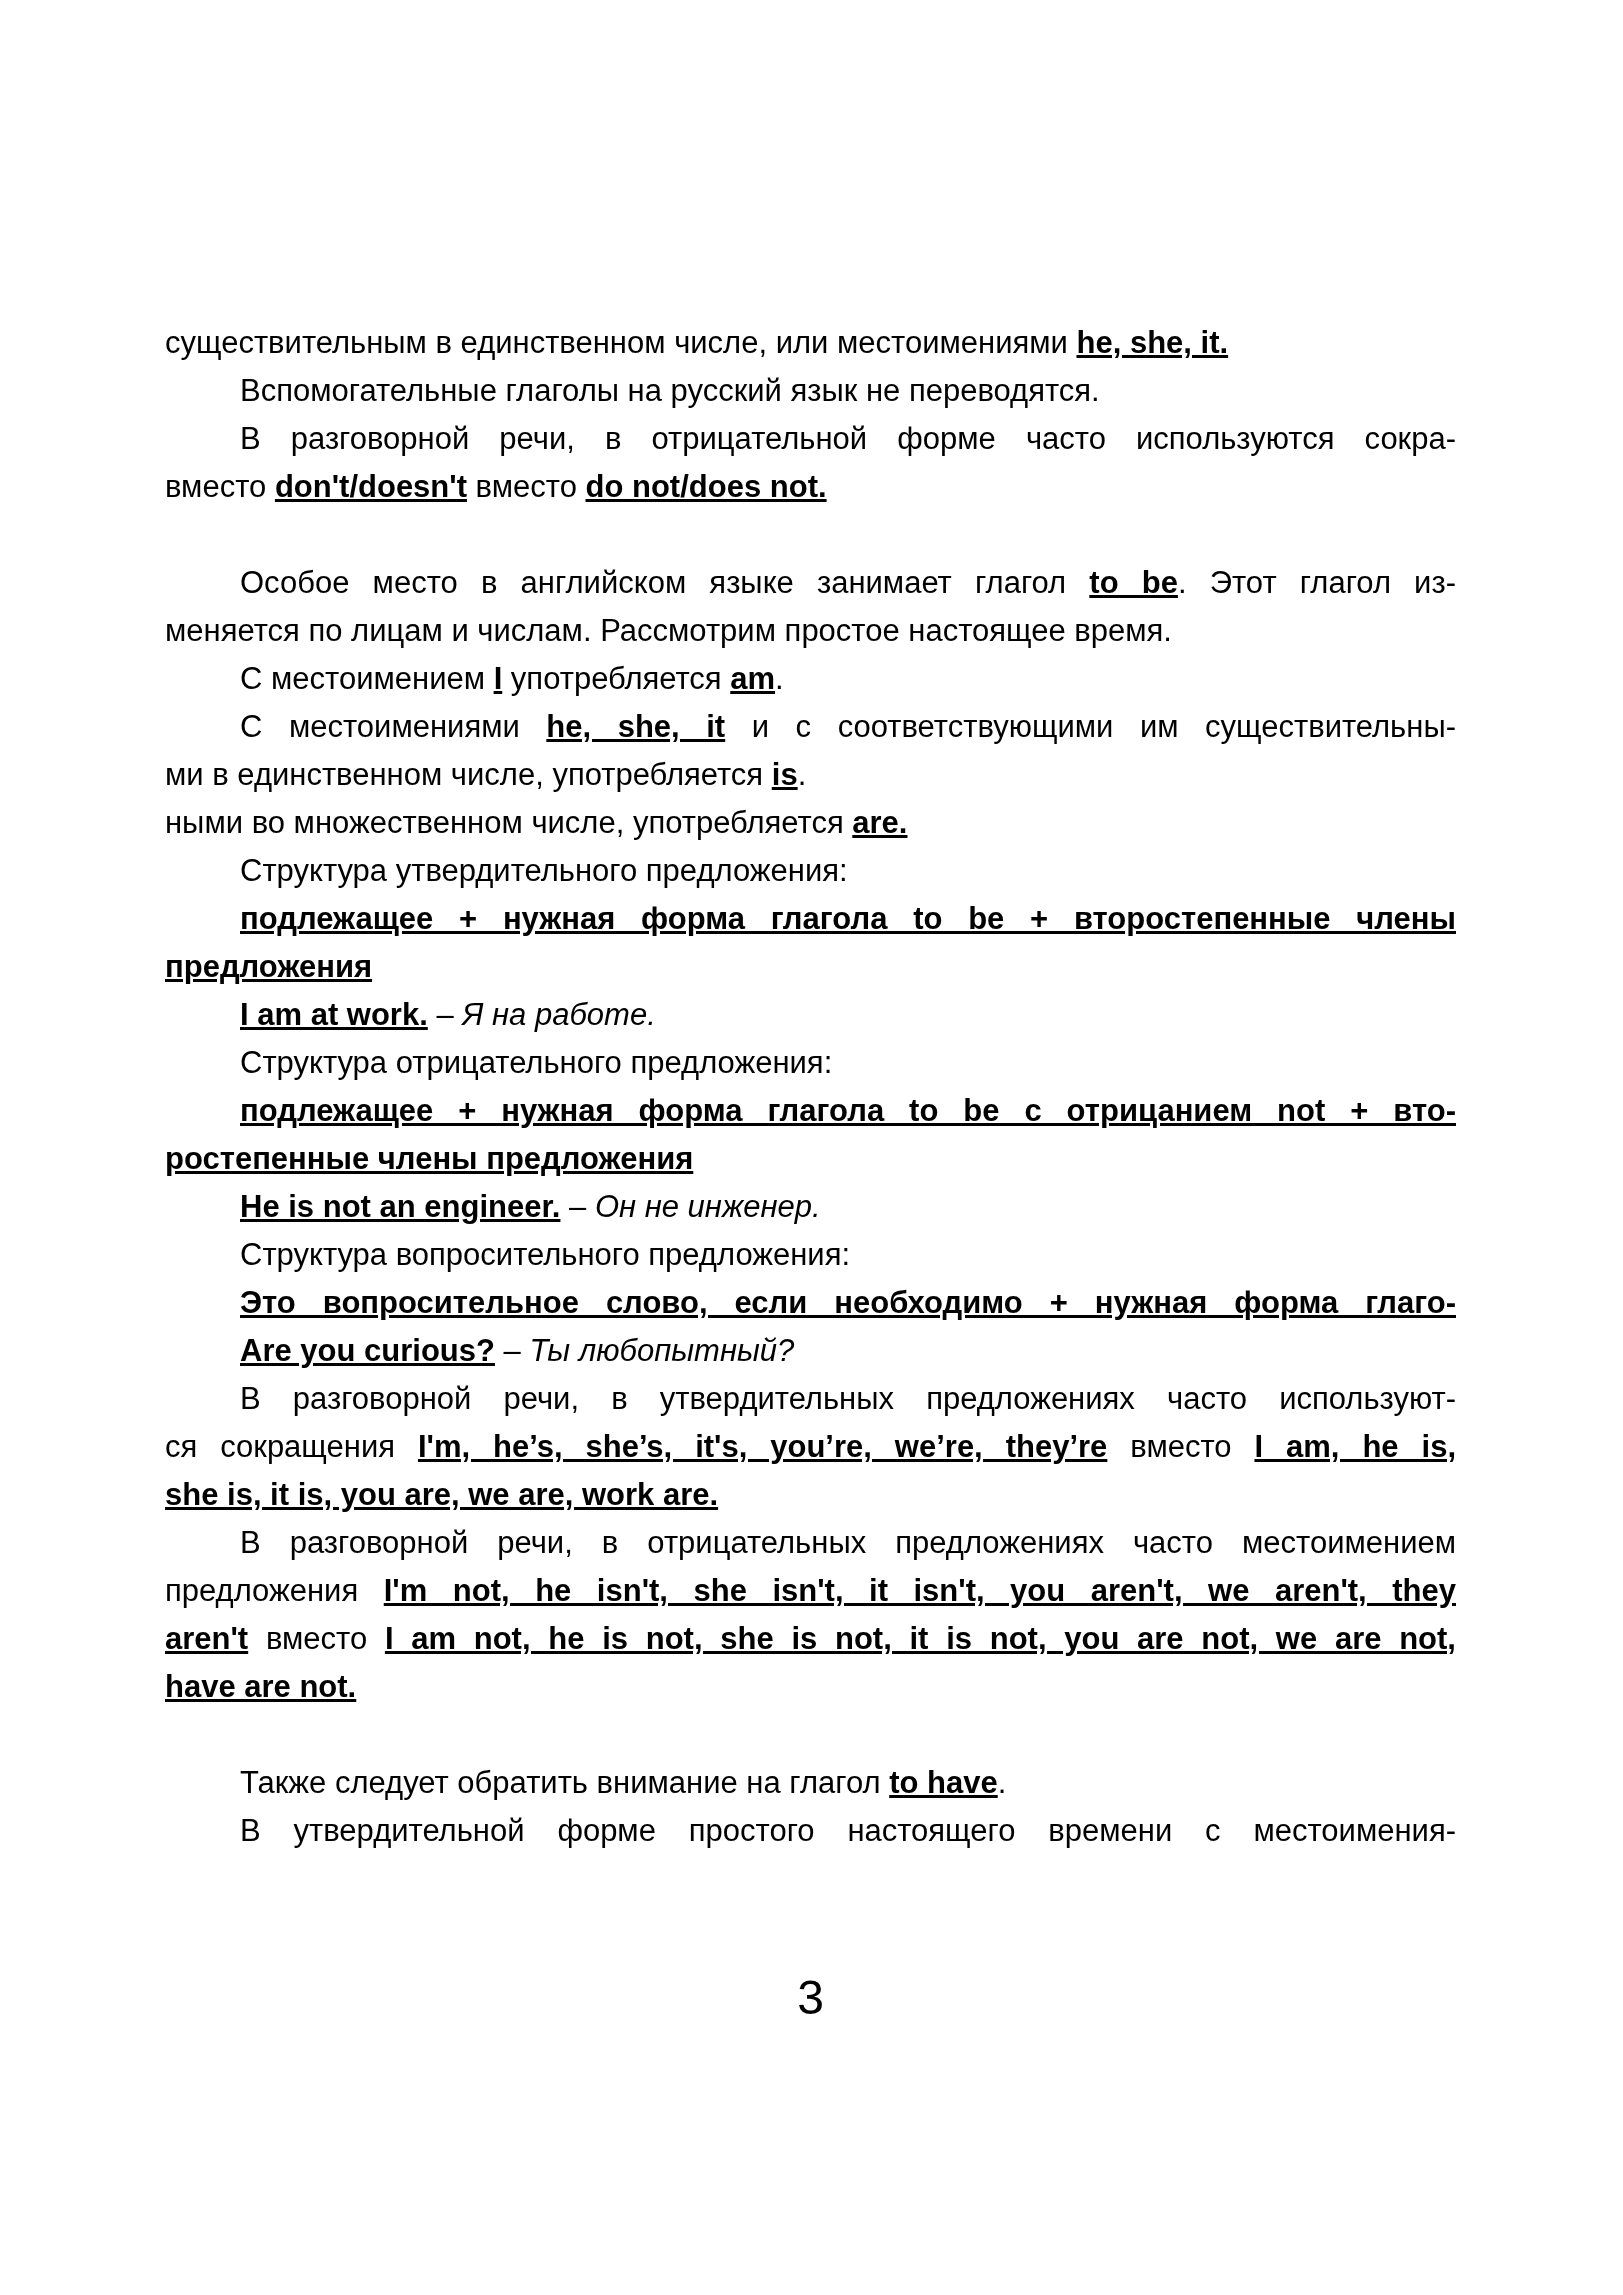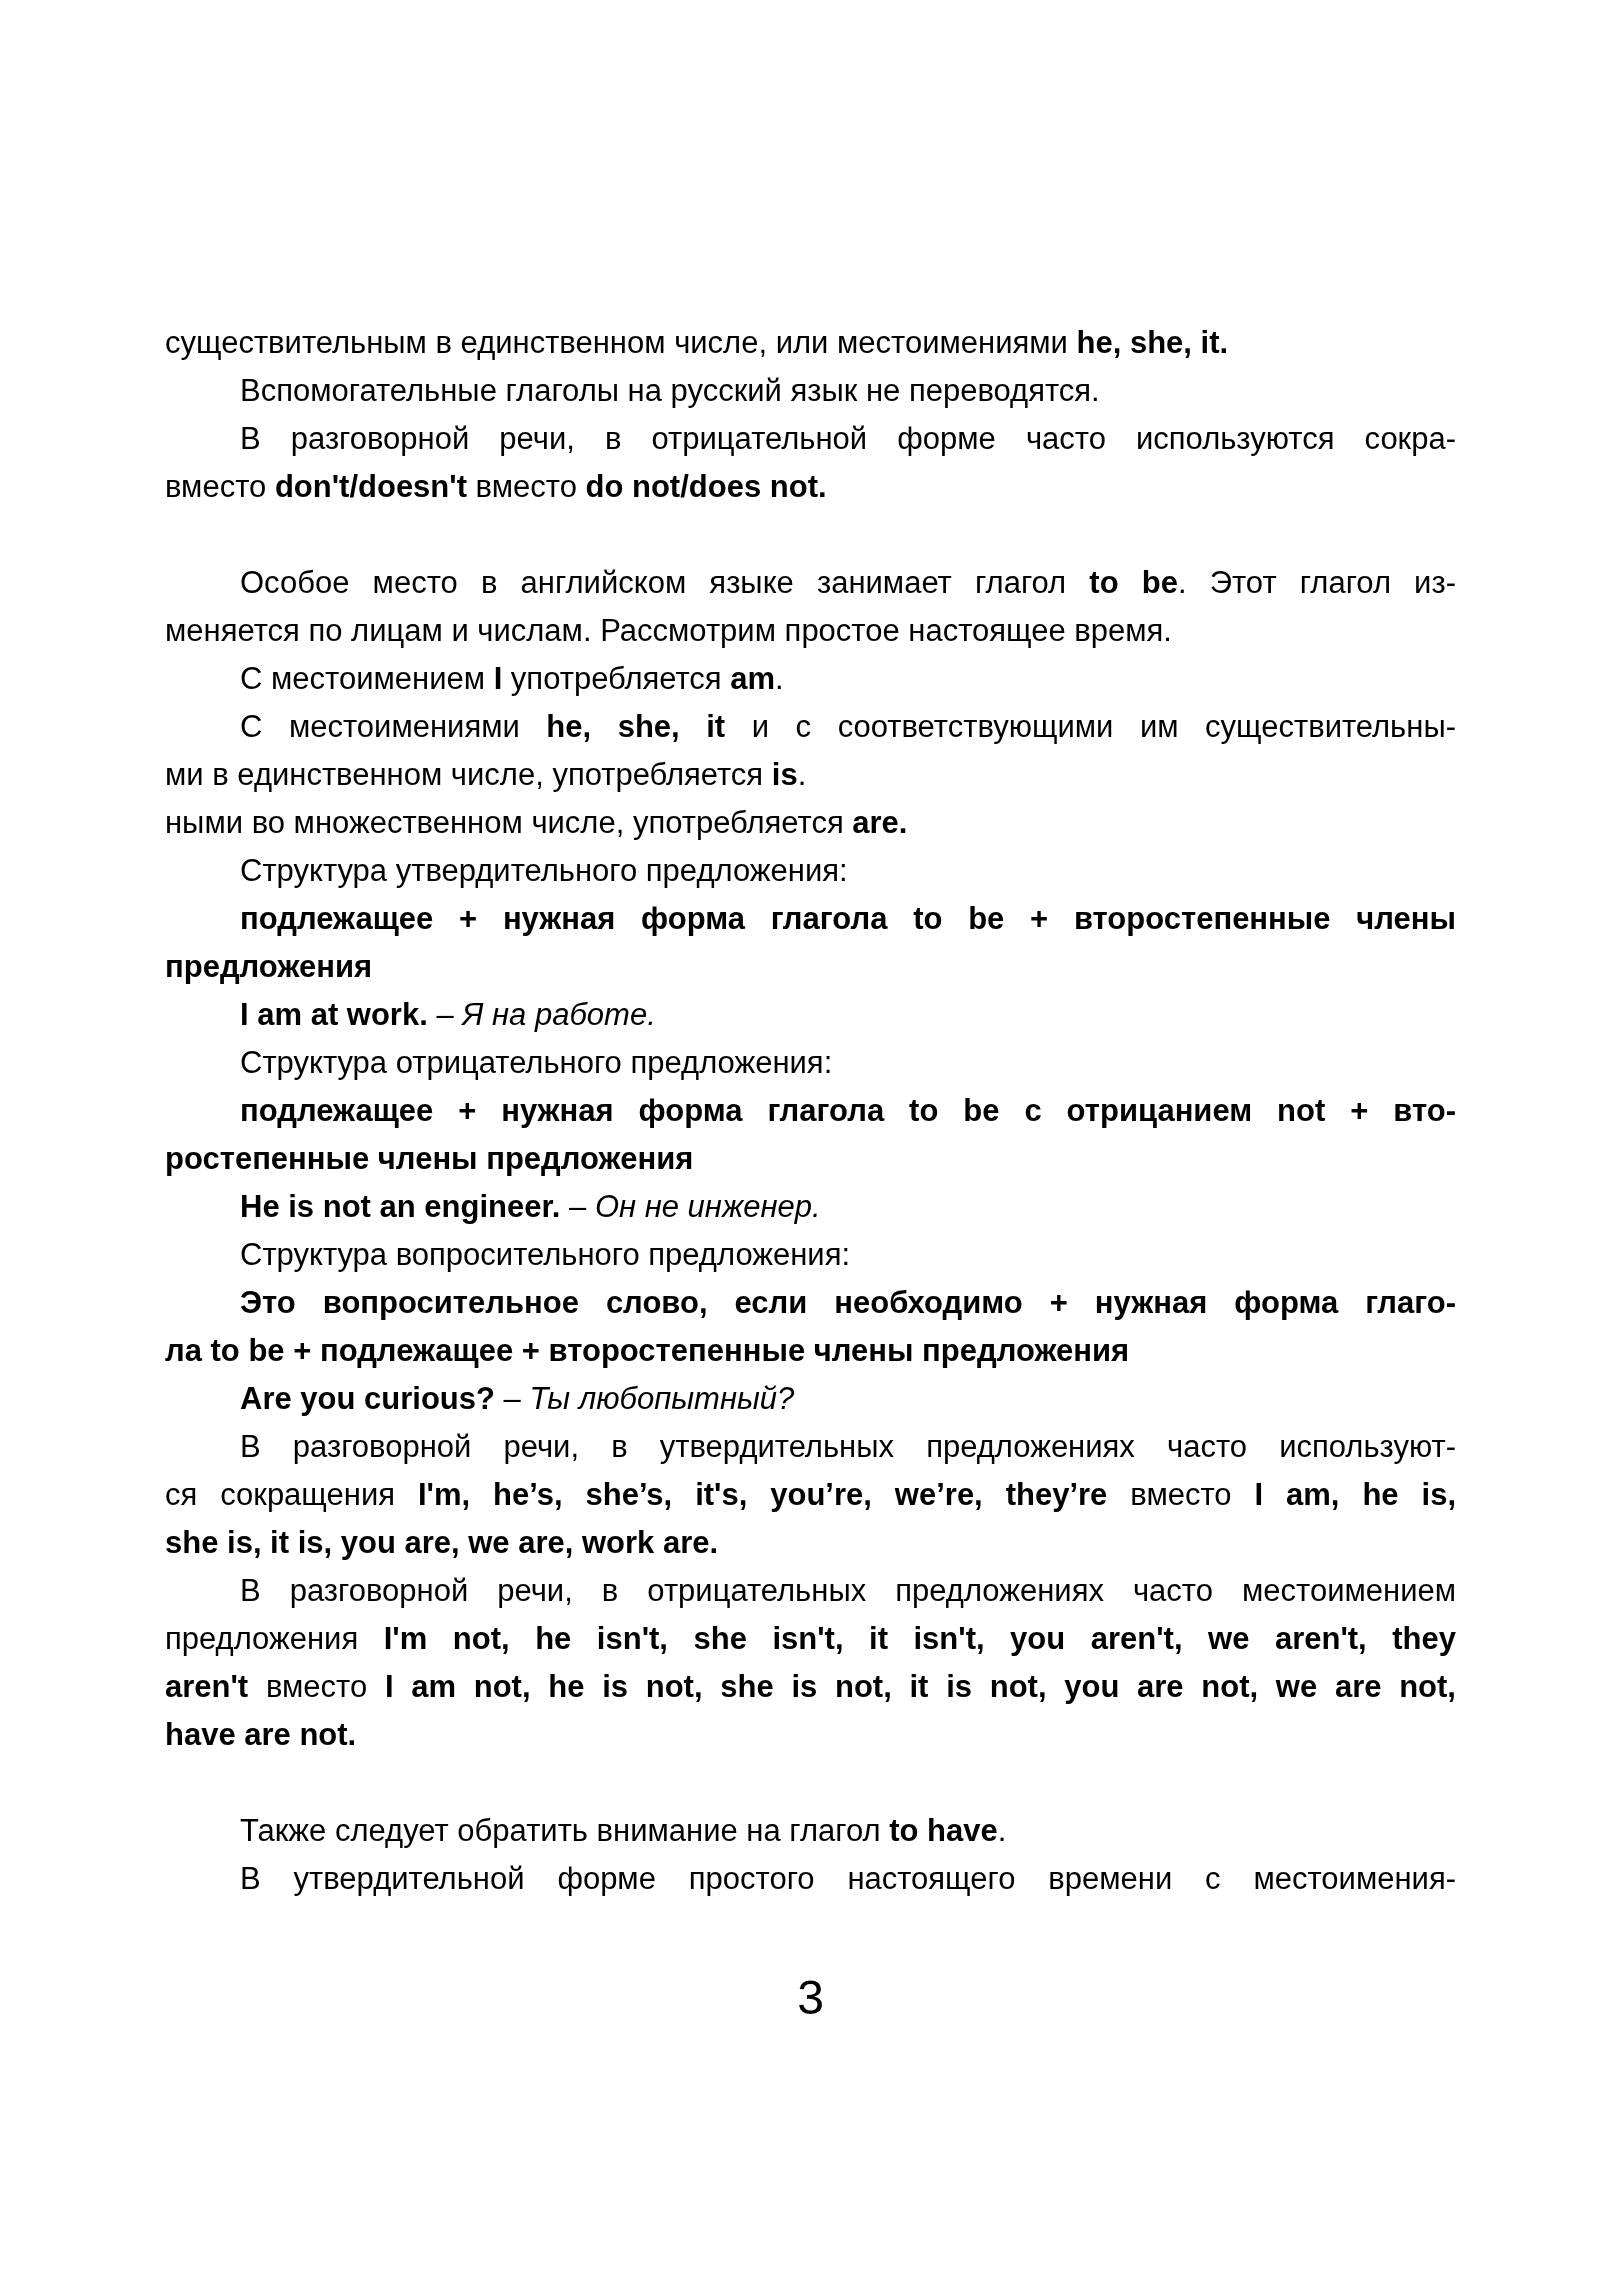--- a/index.html
+++ b/index.html
@@ -32,21 +32,21 @@
   .line.justify {
     text-align: justify;
     text-align-last: justify;
   }
   .line.indent {
     text-indent: 75px;
   }
   .line.spacer {
     height: 48px;
   }
-  .b { font-weight: 700; }
+  .b { font-weight: 700; text-decoration: underline; }
   .i { font-style: italic; }
   .page-number {
     position: absolute;
     left: 165px;
     top: 1973px;
     width: 1291px;
     text-align: center;
     font-size: 48px;
     line-height: 50px;
     font-weight: 400;
@@ -71,21 +71,20 @@
       <div class="line indent"><span>Структура утвердительного предложения:</span></div>
       <div class="line justify indent"><span class="b">подлежащее + нужная форма глагола to be + второстепенные члены</span></div>
       <div class="line"><span class="b">предложения</span></div>
       <div class="line indent"><span class="b">I am at work.</span><span> – </span><span class="i">Я на работе.</span></div>
       <div class="line indent"><span>Структура отрицательного предложения:</span></div>
       <div class="line justify indent"><span class="b">подлежащее + нужная форма глагола to be с отрицанием not + вто-</span></div>
       <div class="line"><span class="b">ростепенные члены предложения</span></div>
       <div class="line indent"><span class="b">He is not an engineer.</span><span> – </span><span class="i">Он не инженер.</span></div>
       <div class="line indent"><span>Структура вопросительного предложения:</span></div>
       <div class="line justify indent"><span class="b">Это вопросительное слово, если необходимо + нужная форма глаго-</span></div>
-      <div class="line"><span class="b">ла to be + подлежащее + второстепенные члены предложения</span></div>
       <div class="line indent"><span class="b">Are you curious?</span><span> – </span><span class="i">Ты любопытный?</span></div>
       <div class="line justify indent"><span>В разговорной речи, в утвердительных предложениях часто используют-</span></div>
       <div class="line justify"><span>ся сокращения </span><span class="b">I'm, he’s, she’s, it's, you’re, we’re, they’re</span><span> вместо </span><span class="b">I am, he is,</span></div>
       <div class="line"><span class="b">she is, it is, you are, we are, work are.</span></div>
       <div class="line justify indent"><span>В разговорной речи, в отрицательных предложениях часто местоимением</span></div>
       <div class="line justify"><span>предложения </span><span class="b">I'm not, he isn't, she isn't, it isn't, you aren't, we aren't, they</span></div>
       <div class="line justify"><span class="b">aren't</span><span> вместо </span><span class="b">I am not, he is not, she is not, it is not, you are not, we are not,</span></div>
       <div class="line"><span class="b">have are not.</span></div>
       <div class="line spacer">&nbsp;</div>
       <div class="line indent"><span>Также следует обратить внимание на глагол </span><span class="b">to have</span><span>.</span></div>

